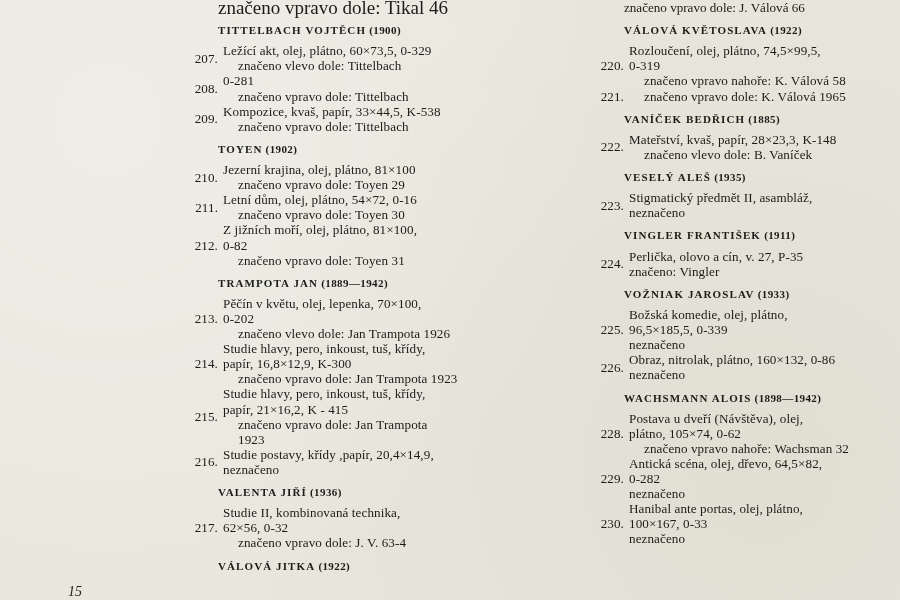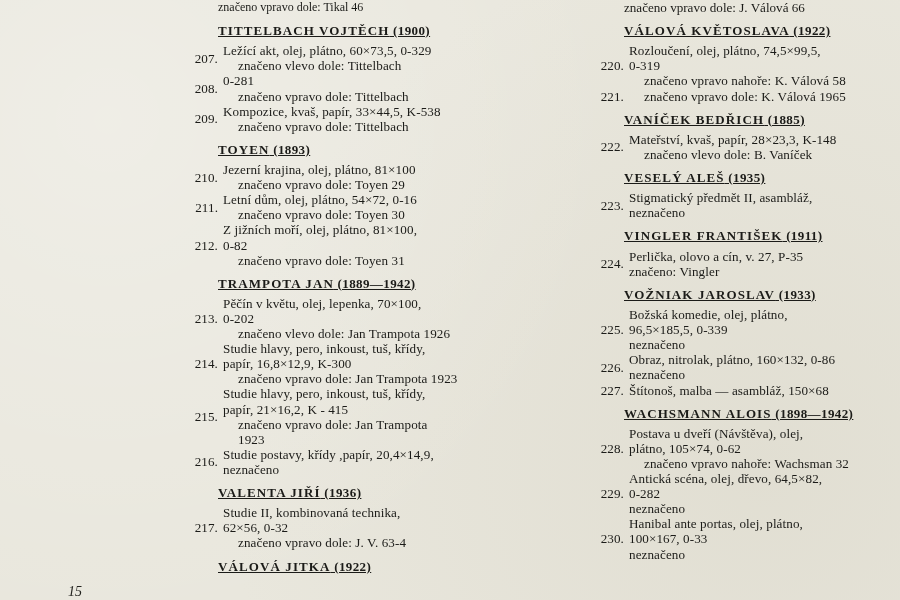--- a/index.html
+++ b/index.html
@@ -71,35 +71,34 @@
     white-space: nowrap;
   }
   .sig {
     padding-left: 15px;
     white-space: nowrap;
   }
   .sig.nosig {
     padding-left: 0;
   }
   .artist {
-    font-size: 13px;
+    font-size: 11px;
     line-height: 15.2px;
     font-weight: bold;
     letter-spacing: 1.1px;
     margin: 8px 0 5px 26px;
     white-space: nowrap;
-    text-decoration: underline;
   }
   .artist .yr {
     font-weight: bold;
     letter-spacing: 0.4px;
   }
   .first-partial {
     margin-left: 26px;
-    font-size: 12px;
+    font-size: 19px;
     line-height: 15.1px;
   }
   .folio {
     position: absolute;
     left: 68px;
     bottom: 0;
     font-size: 14px;
     font-style: italic;
     font-family: "Liberation Serif", serif;
     color: #23231f;
@@ -135,21 +134,21 @@
               <div class="sig">značeno vpravo dole: Tittelbach</div>
             </div>
           </div>
           <div class="entry">
             <div class="num">209.</div>
             <div class="body">
               <div class="ln">Kompozice, kvaš, papír, 33×44,5, K-538</div>
               <div class="sig">značeno vpravo dole: Tittelbach</div>
             </div>
           </div>
-          <div class="artist"><span>TOYEN</span><span class="yr"> (1893)</span></div>
+          <div class="artist"><span>TOYEN</span><span class="yr"> (1902)</span></div>
           <div class="entry">
             <div class="num">210.</div>
             <div class="body">
               <div class="ln">Jezerní krajina, olej, plátno, 81×100</div>
               <div class="sig">značeno vpravo dole: Toyen 29</div>
             </div>
           </div>
           <div class="entry">
             <div class="num">211.</div>
             <div class="body">
@@ -262,26 +261,20 @@
               <div class="sig nosig">neznačeno</div>
             </div>
           </div>
           <div class="entry">
             <div class="num">226.</div>
             <div class="body">
               <div class="ln">Obraz, nitrolak, plátno, 160×132, 0-86</div>
               <div class="sig nosig">neznačeno</div>
             </div>
           </div>
-          <div class="entry">
-            <div class="num">227.</div>
-            <div class="body">
-              <div class="ln">Štítonoš, malba — asambláž,  150×68</div>
-            </div>
-          </div>
           <div class="artist"><span>WACHSMANN ALOIS</span><span class="yr"> (1898—1942)</span></div>
           <div class="entry">
             <div class="num">228.</div>
             <div class="body">
               <div class="ln">Postava u dveří (Návštěva), olej,</div>
               <div class="ln">plátno,  105×74,  0-62</div>
               <div class="sig">značeno vpravo nahoře: Wachsman 32</div>
             </div>
           </div>
           <div class="entry">

